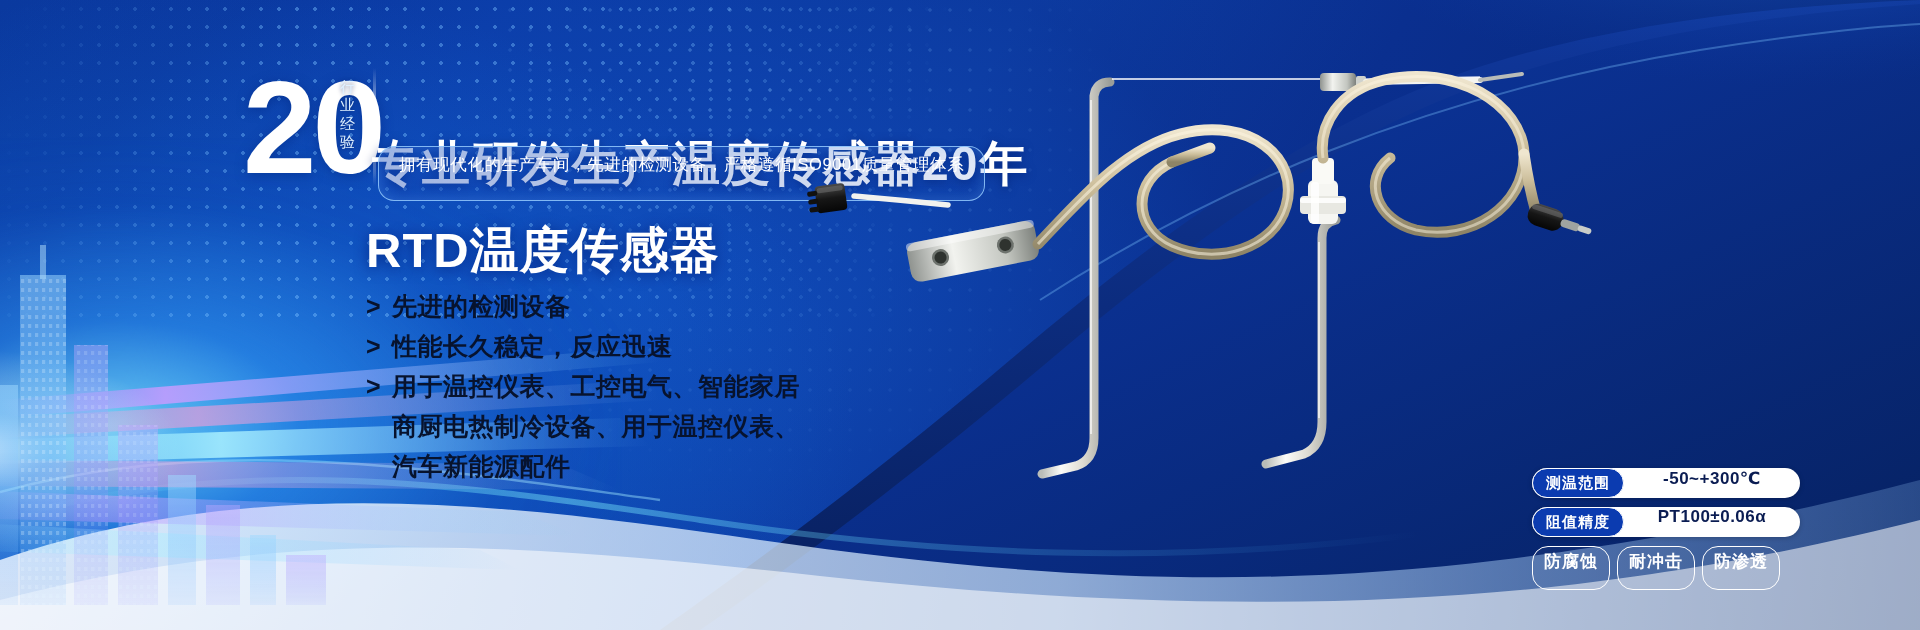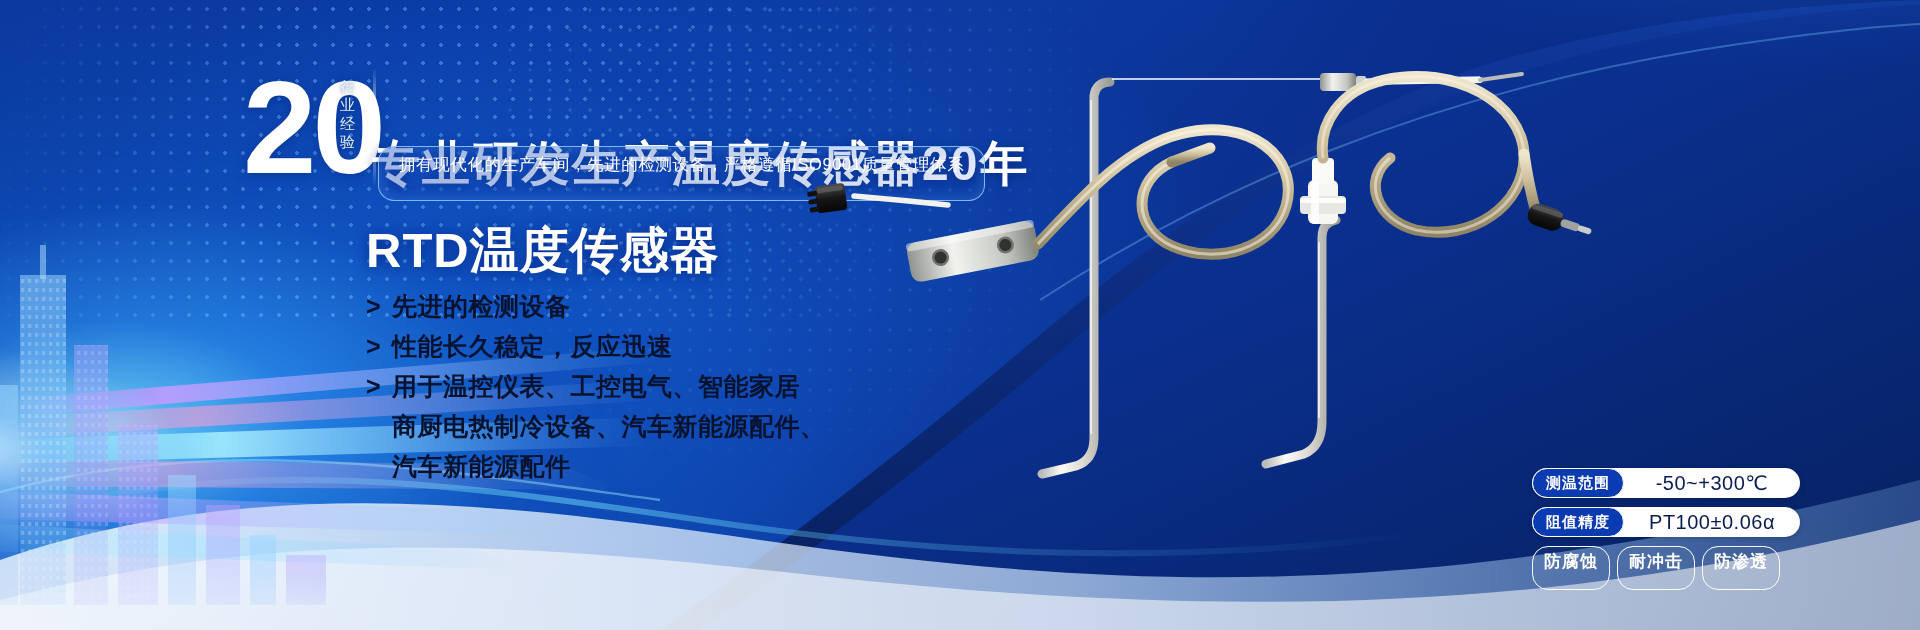--- a/index.html
+++ b/index.html
@@ -94,33 +94,33 @@
   }
   .bullets .row{ display:flex; align-items:flex-start; }
   .bullets .mark{ width:26px; flex:0 0 26px; color:#07132e; font-weight:700; }
   .bullets .ind{ padding-left:26px; }
 
   
   .specs{ position:absolute; left:1532px; top:468px; width:300px; }
   .spec-pill{
     position:relative; height:30px; margin-bottom:9px;
     background:#ffffff; border-radius:15px;
-    display:flex; align-items:center; width:268px;
+    display:flex; align-items:flex-start; width:268px;
     box-shadow:0 1px 5px rgba(0,0,0,.22);
   }
   .spec-key{
     height:30px; min-width:92px; padding:0 12px;
     background:#0b3bb0; color:#ffffff;
     border-radius:15px; display:flex; align-items:center; justify-content:center;
     font-size:15px; font-weight:700; letter-spacing:1px;
     border:1.5px solid #ffffff;
   }
   .spec-val{
     flex:1; text-align:center; color:#0a1c52;
-    font-size:20px; font-weight:400; letter-spacing:.5px;
+    font-size:17px; font-weight:700; letter-spacing:.5px;
   }
   .tags{ display:flex; gap:7px; margin-top:4px; }
   .tag{
     border:1.8px solid #ffffff; border-radius:16px;
     color:#ffffff; font-size:17px; font-weight:700;
     padding:3px 11px 16px; letter-spacing:1px;
     background:rgba(255,255,255,.04);
   }
 
   
@@ -252,21 +252,21 @@
       <span>先进的检测设备</span>
     </div>
     <div class="row">
       <span class="mark">&gt;</span>
       <span>性能长久稳定，反应迅速</span>
     </div>
     <div class="row">
       <span class="mark">&gt;</span>
       <span>用于温控仪表、工控电气、智能家居</span>
     </div>
-    <div class="ind">商厨电热制冷设备、汽车新能源配件、</div>
+    <div class="ind">商厨电热制冷设备、用于温控仪表、</div>
     <div class="ind">汽车新能源配件</div>
   </div>
 
   <svg class="product" viewBox="0 0 860 520">
     <defs>
       <linearGradient id="probe" x1="0" y1="0" x2="1" y2="0">
         <stop offset="0%" stop-color="#b9bcb8"></stop>
         <stop offset="28%" stop-color="#fbfbf8"></stop>
         <stop offset="60%" stop-color="#dedbd2"></stop>
         <stop offset="100%" stop-color="#9a9d99"></stop>

